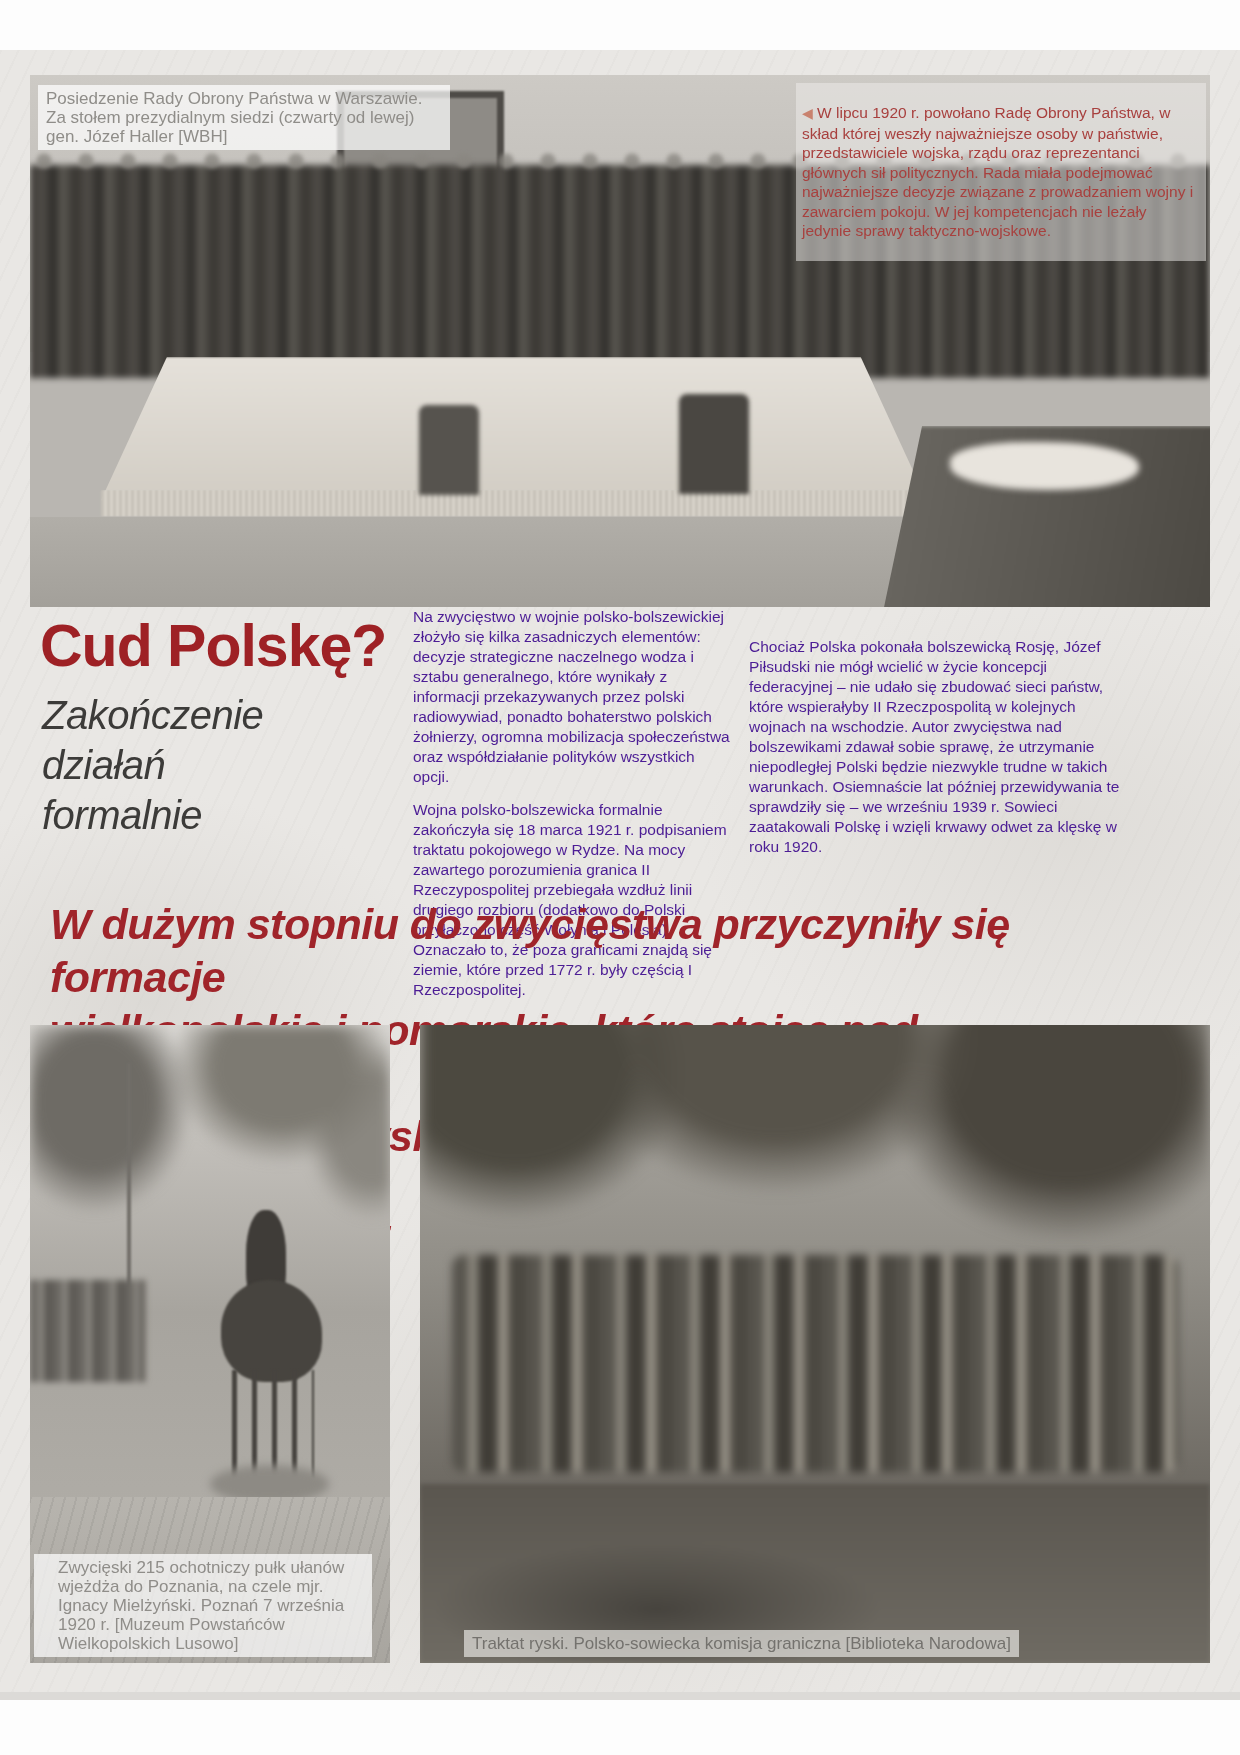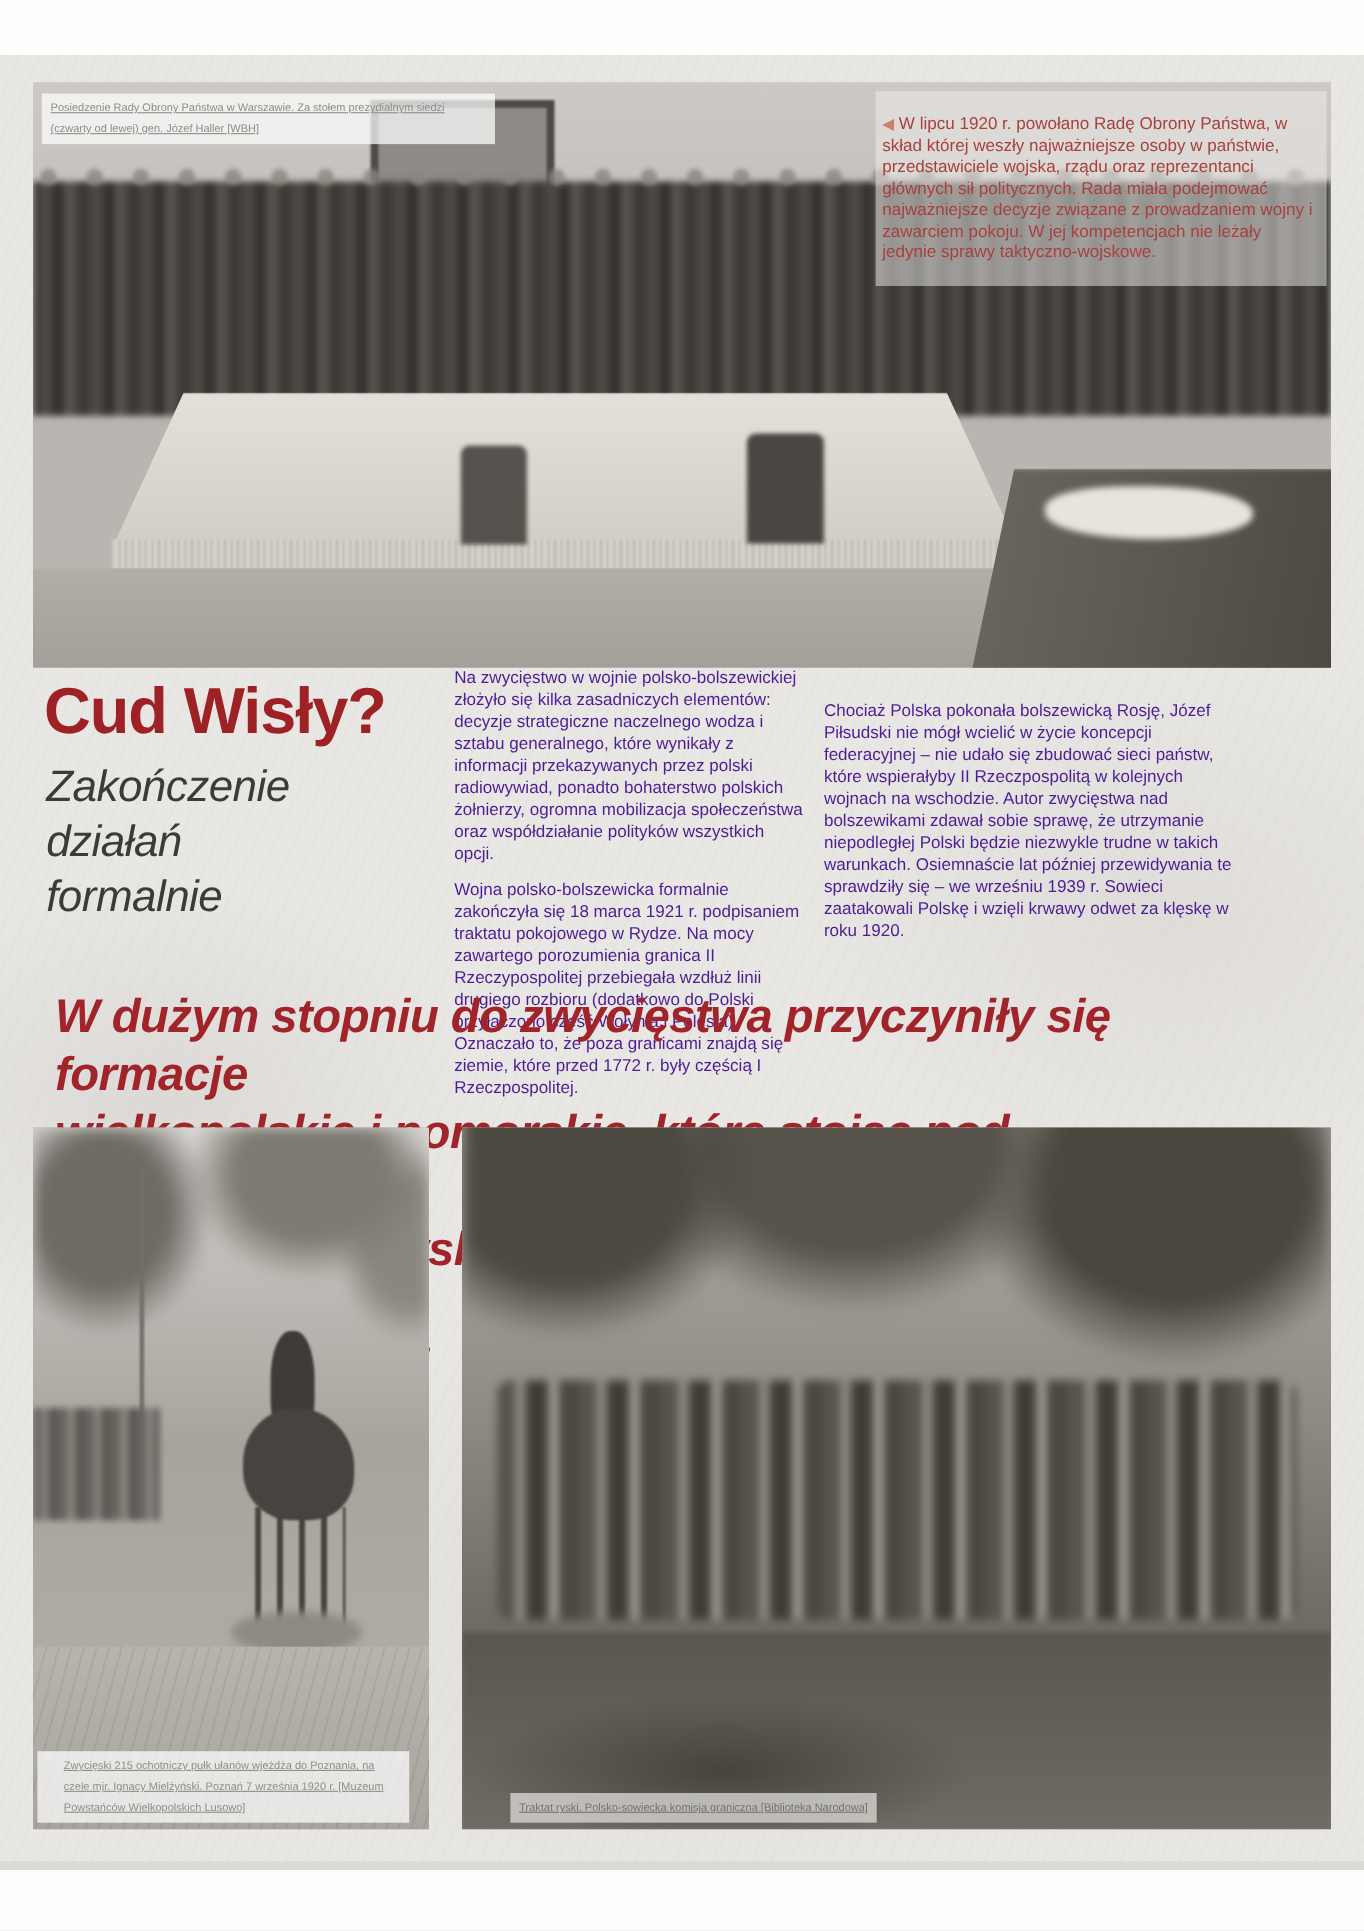--- a/index.html
+++ b/index.html
@@ -20,23 +20,22 @@
       repeating-linear-gradient(115deg, rgba(160,157,152,.05) 0 2px, transparent 2px 16px);
     border-bottom:8px solid #dcdad7;
   }
   
   .photo{position:absolute;overflow:hidden;background:#b9b6b1;}
   .photo .layer{position:absolute;}
   .caption{
     position:absolute;
     background:rgba(255,255,255,.72);
     color:#8f8d89;
-    font-size:10px;line-height:19px;
+    font-size:17px;line-height:19px;
     padding:4px 8px;
-    text-decoration:underline;
   }
   
   .photo-top{left:30px;top:75px;width:1180px;height:532px;}
   .tp-wall{left:0;top:0;width:100%;height:52%;
     background:linear-gradient(#cdcac5,#bdbab5 70%,#b2afa9);}
   .tp-frame{left:26%;top:3%;width:13%;height:30%;
     background:#8e8b86;border:7px solid #4e4b47;filter:blur(1px);}
   .tp-crowd{left:0;top:17%;width:100%;height:40%;
     background:
       repeating-linear-gradient(90deg,#3a3733 0,#514e49 12px,#2d2b28 24px,#5d5a54 32px,#35332f 46px),
@@ -165,21 +164,21 @@
   <div class="layer tp-chair1"></div>
   <div class="layer tp-chair2"></div>
   <div class="layer tp-fgtable"></div>
   <div class="layer tp-papers"></div>
   <div class="caption cap-tl">Posiedzenie Rady Obrony Państwa w Warszawie. Za stołem prezydialnym siedzi (czwarty od lewej) gen. Józef Haller [WBH]</div>
   <div class="annotation">
     <span class="marker">◀</span><span> W lipcu 1920 r. powołano Radę Obrony Państwa, w skład której weszły najważniejsze osoby w państwie, przedstawiciele wojska, rządu oraz reprezentanci głównych sił politycznych. Rada miała podejmować najważniejsze decyzje związane z prowadzaniem wojny i zawarciem pokoju. W jej kompetencjach nie leżały jedynie sprawy taktyczno-wojskowe.</span>
   </div>
 </div>
 
-<div class="title">Cud Wisły?</div>
+<div class="title">Cud Polskę?</div>
 <div class="subtitle">Zakończenie
 działań
 formalnie</div>
 
 <div class="col col1">
   <p>Na zwycięstwo w wojnie polsko-bolszewickiej złożyło się kilka zasadniczych elementów: decyzje strategiczne naczelnego wodza i sztabu generalnego, które wynikały z informacji przekazywanych przez polski radiowywiad, ponadto bohaterstwo polskich żołnierzy, ogromna mobilizacja społeczeństwa oraz współdziałanie polityków wszystkich opcji.</p>
   <p>Wojna polsko-bolszewicka formalnie zakończyła się 18 marca 1921 r. podpisaniem traktatu pokojowego w Rydze. Na mocy zawartego porozumienia granica II Rzeczypospolitej przebiegała wzdłuż linii drugiego rozbioru (dodatkowo do Polski przyłączono część Wołynia i Polesia). Oznaczało to, że poza granicami znajdą się ziemie, które przed 1772 r. były częścią I Rzeczpospolitej.</p>
 </div>
 <div class="col col2">
   <p>Chociaż Polska pokonała bolszewicką Rosję, Józef Piłsudski nie mógł wcielić w życie koncepcji federacyjnej – nie udało się zbudować sieci państw, które wspierałyby II Rzeczpospolitą w kolejnych wojnach na wschodzie. Autor zwycięstwa nad bolszewikami zdawał sobie sprawę, że utrzymanie niepodległej Polski będzie niezwykle trudne w takich warunkach. Osiemnaście lat później przewidywania te sprawdziły się – we wrześniu 1939 r. Sowieci zaatakowali Polskę i wzięli krwawy odwet za klęskę w roku 1920.</p>

